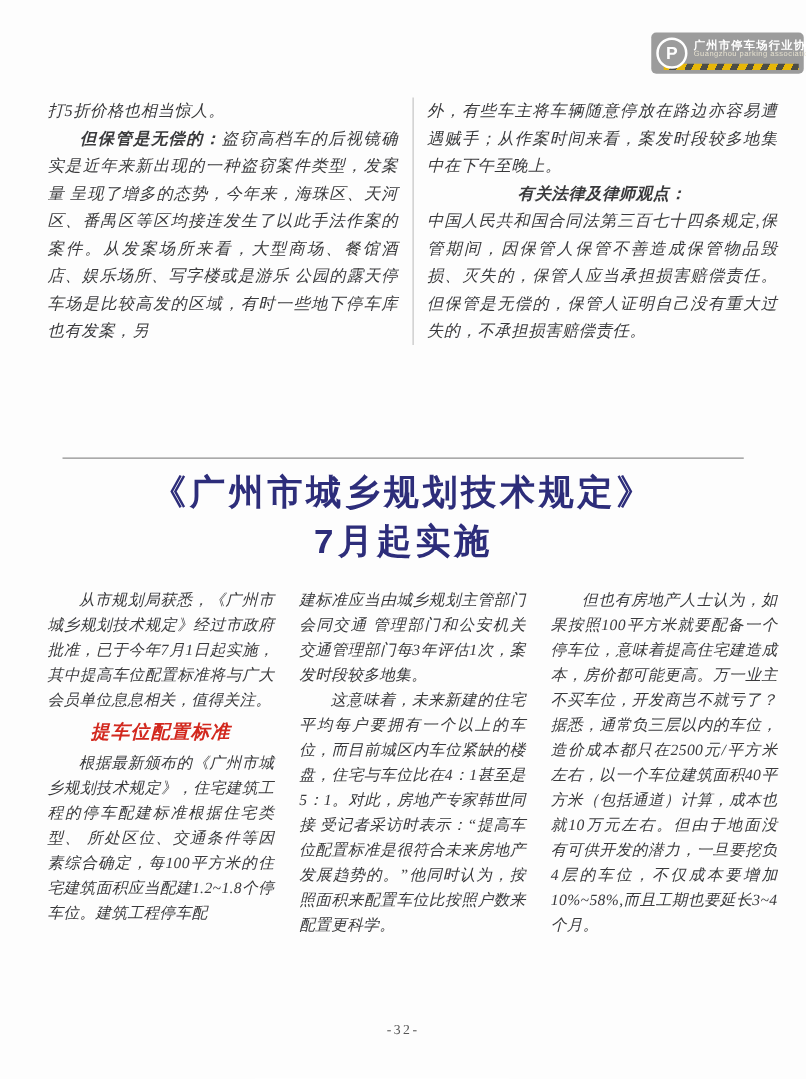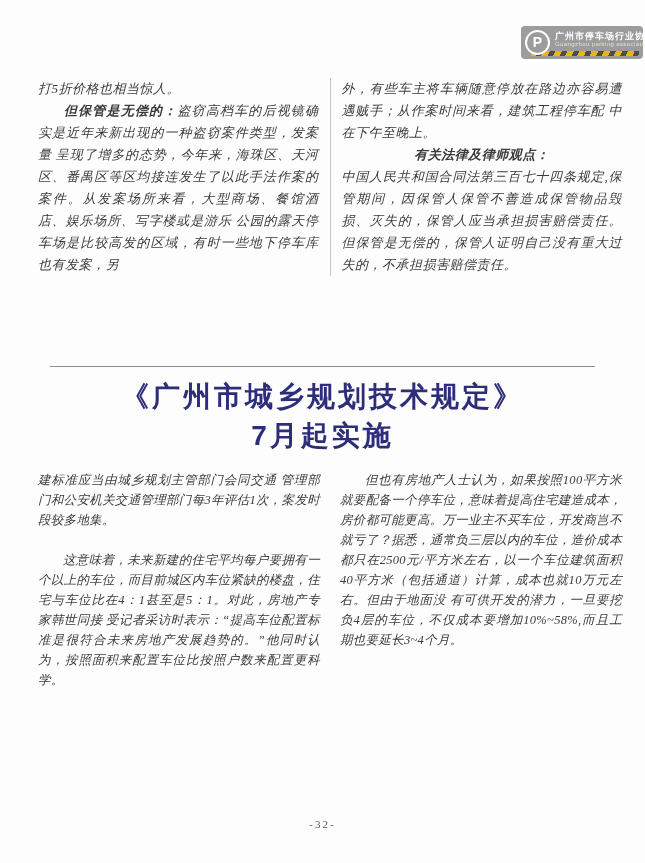--- a/index.html
+++ b/index.html
@@ -58,42 +58,42 @@
 
   .section-rule {
     position:absolute; top:366px; left:50px; width:545px; height:0;
     border-top:1px solid #8f8f8f;
   }
 
   
   .article-title {
     position:absolute; top:377px; left:0; width:100%; margin:0;
     text-align:center;
-    font-family:Liberation Sans, sans-serif;
+    font-family:Liberation Mono, monospace;
     font-weight:bold; font-size:28px; line-height:39px;
     color:#2d2d7a; letter-spacing:3px;
   }
 
   .bottom-section {
     position:absolute; top:470px; left:38px; width:584px; display:flex;
   }
   .bottom-col {
     flex:1 1 0; padding:0 10px;
     font-size:12.5px; line-height:20px; letter-spacing:0.3px;
     text-align:justify; text-justify:inter-character;
   }
   .bottom-col:first-child { padding-left:0; }
   .bottom-col:last-child  { padding-right:0; }
 
   .red-heading {
     color:#d2281e; font-weight:bold; text-align:center; text-indent:0;
     font-family:"Liberation Sans",sans-serif; font-size:15px;
     margin:6px 0 4px 0; letter-spacing:1px;
   }
-  .para-gap { margin-top:20px; }
+  .para-gap { margin-top:0; }
 
   .footer {
     position:absolute; top:818px; left:0; width:100%;
     text-align:center; font-size:11px; letter-spacing:2px; color:#555555;
   }
 </style>
 </head>
 <body>
 
 <div class="page">
@@ -104,35 +104,40 @@
     <div class="badge-title">广州市停车场行业协会</div>
     <div class="badge-subtitle">Guangzhou parking association</div>
   </div>
 
   <div class="top-section">
     <div class="top-col">
       <p class="cont">打5折价格也相当惊人。</p>
       <p><b class="lead">但保管是无偿的：</b><span>盗窃高档车的后视镜确实是近年来新出现的一种盗窃案件类型，发案量 呈现了增多的态势，今年来，海珠区、天河区、番禺区等区均接连发生了以此手法作案的案件。从发案场所来看，大型商场、餐馆酒店、娱乐场所、写字楼或是游乐 公园的露天停车场是比较高发的区域，有时一些地下停车库也有发案，另</span></p>
     </div>
     <div class="top-col">
-      <p class="cont">外，有些车主将车辆随意停放在路边亦容易遭遇贼手；从作案时间来看，建筑工程停车配 中在下午至晚上。</p>
+      <p class="cont">外，有些车主将车辆随意停放在路边亦容易遭遇贼手；从作案时间来看，案发时段较多地集 中在下午至晚上。</p>
       <p class="col-heading">有关法律及律师观点：</p>
       <p class="cont">中国人民共和国合同法第三百七十四条规定,保管期间，因保管人保管不善造成保管物品毁损、灭失的，保管人应当承担损害赔偿责任。但保管是无偿的，保管人证明自己没有重大过失的，不承担损害赔偿责任。</p>
     </div>
   </div>
 
   <div class="section-rule"></div>
 
   <h1 class="article-title">
     <span>《广州市城乡规划技术规定》</span><br>
     <span>7月起实施</span>
   </h1>
 
   <div class="bottom-section">
     <div class="bottom-col">
+      <p>从市规划局获悉，《广州市城乡规划技术规定》经过市政府批准，已于今年7月1日起实施，其中提高车位配置标准将与广大会员单位息息相关，值得关注。</p>
+      <p class="red-heading">提车位配置标准</p>
+      <p>根据最新颁布的《广州市城乡规划技术规定》，住宅建筑工程的停车配建标准根据住宅类型、 所处区位、交通条件等因素综合确定，每100平方米的住宅建筑面积应当配建1.2~1.8个停车位。建筑工程停车配</p>
+    </div>
+    <div class="bottom-col">
       <p class="cont">建标准应当由城乡规划主管部门会同交通 管理部门和公安机关交通管理部门每3年评估1次，案发时段较多地集。</p>
       <p class="para-gap">这意味着，未来新建的住宅平均每户要拥有一个以上的车位，而目前城区内车位紧缺的楼盘，住宅与车位比在4：1甚至是5：1。对此，房地产专家韩世同接 受记者采访时表示：“提高车位配置标准是很符合未来房地产发展趋势的。”他同时认为，按照面积来配置车位比按照户数来配置更科学。</p>
     </div>
     <div class="bottom-col">
       <p>但也有房地产人士认为，如果按照100平方米就要配备一个停车位，意味着提高住宅建造成本，房价都可能更高。万一业主不买车位，开发商岂不就亏了？据悉，通常负三层以内的车位，造价成本都只在2500元/平方米左右，以一个车位建筑面积40平方米（包括通道）计算，成本也就10万元左右。但由于地面没 有可供开发的潜力，一旦要挖负4层的车位，不仅成本要增加10%~58%,而且工期也要延长3~4个月。</p>
     </div>
   </div>
 
   <div class="footer">-32-</div>
 

